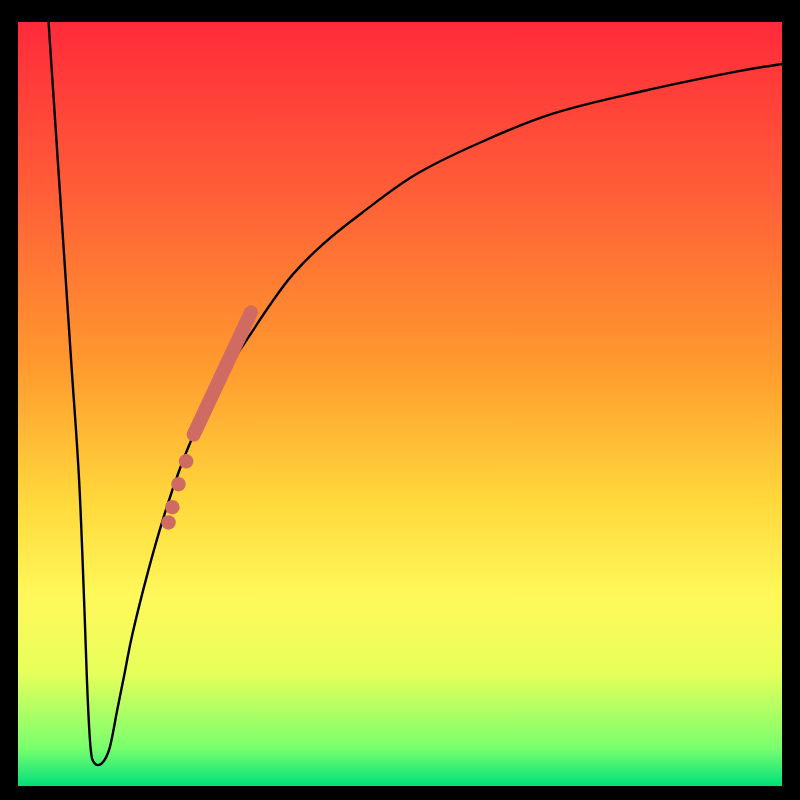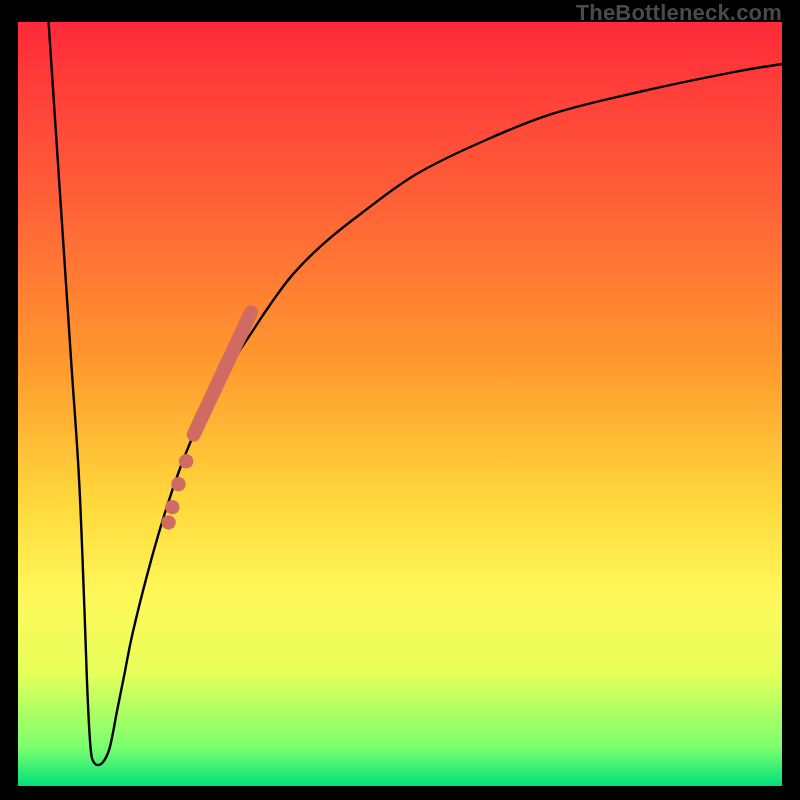--- a/index.html
+++ b/index.html
@@ -67,14 +67,13 @@
         </g>
       <g id="marker-group">
           <line x1="23" y1="54" x2="30.5" y2="38" stroke="#cf6b62" stroke-linecap="round" vector-effect="non-scaling-stroke" style="stroke-width: 14px;"></line>
           <circle cx="22" cy="57.5" r="0.95" fill="#cf6b62"></circle>
           <circle cx="21" cy="60.5" r="0.95" fill="#cf6b62"></circle>
           <circle cx="20.2" cy="63.5" r="0.95" fill="#cf6b62"></circle>
           <circle cx="19.7" cy="65.5" r="0.95" fill="#cf6b62"></circle>
         </g>
     </svg>
   </div>
-  <div class="watermark">TheBottleneck.com</div>
 </div>
 
 </body></html>

